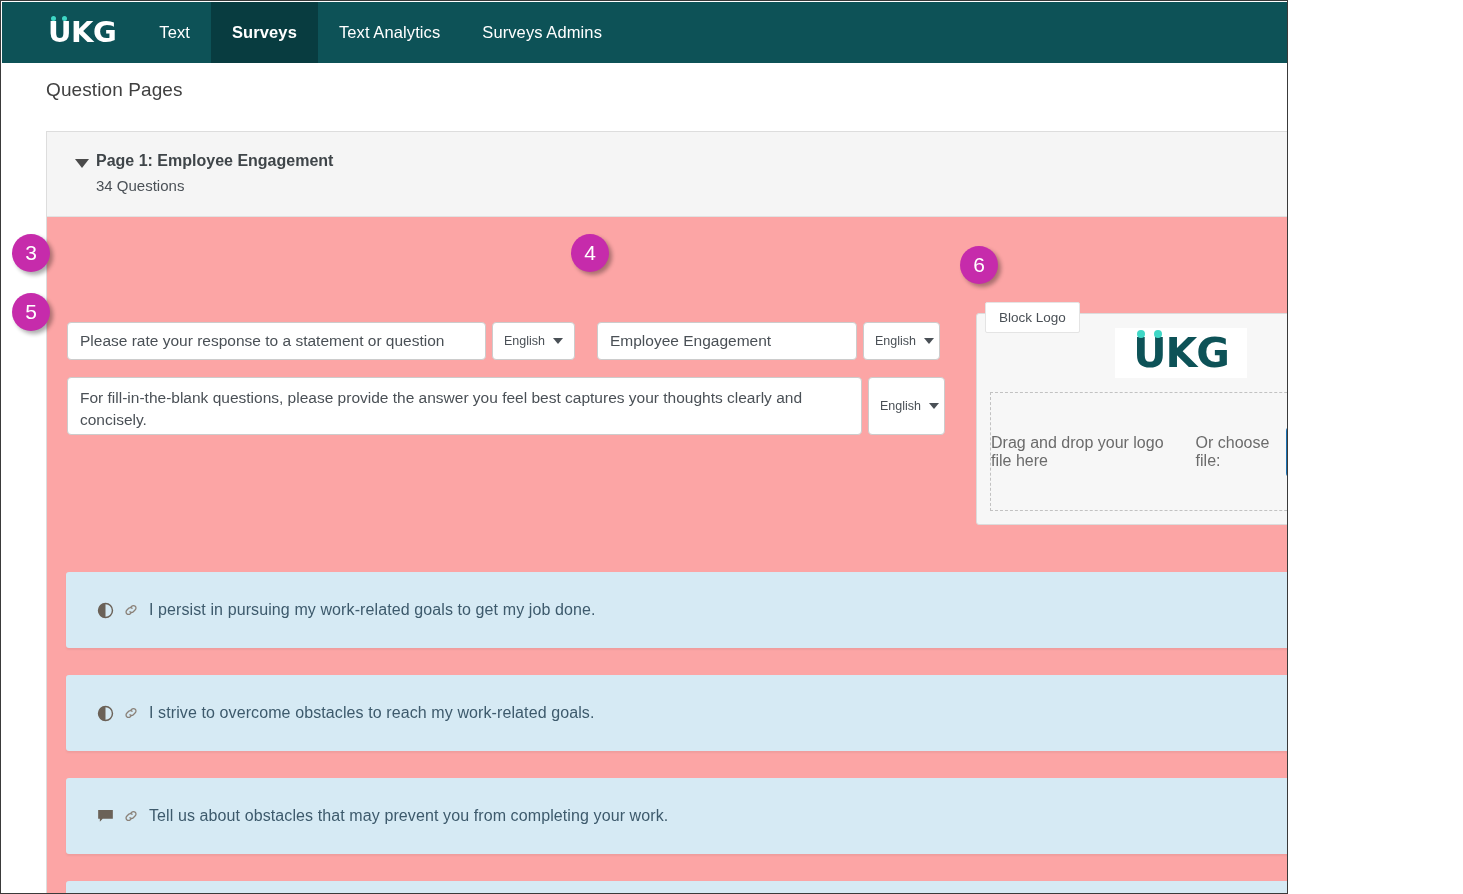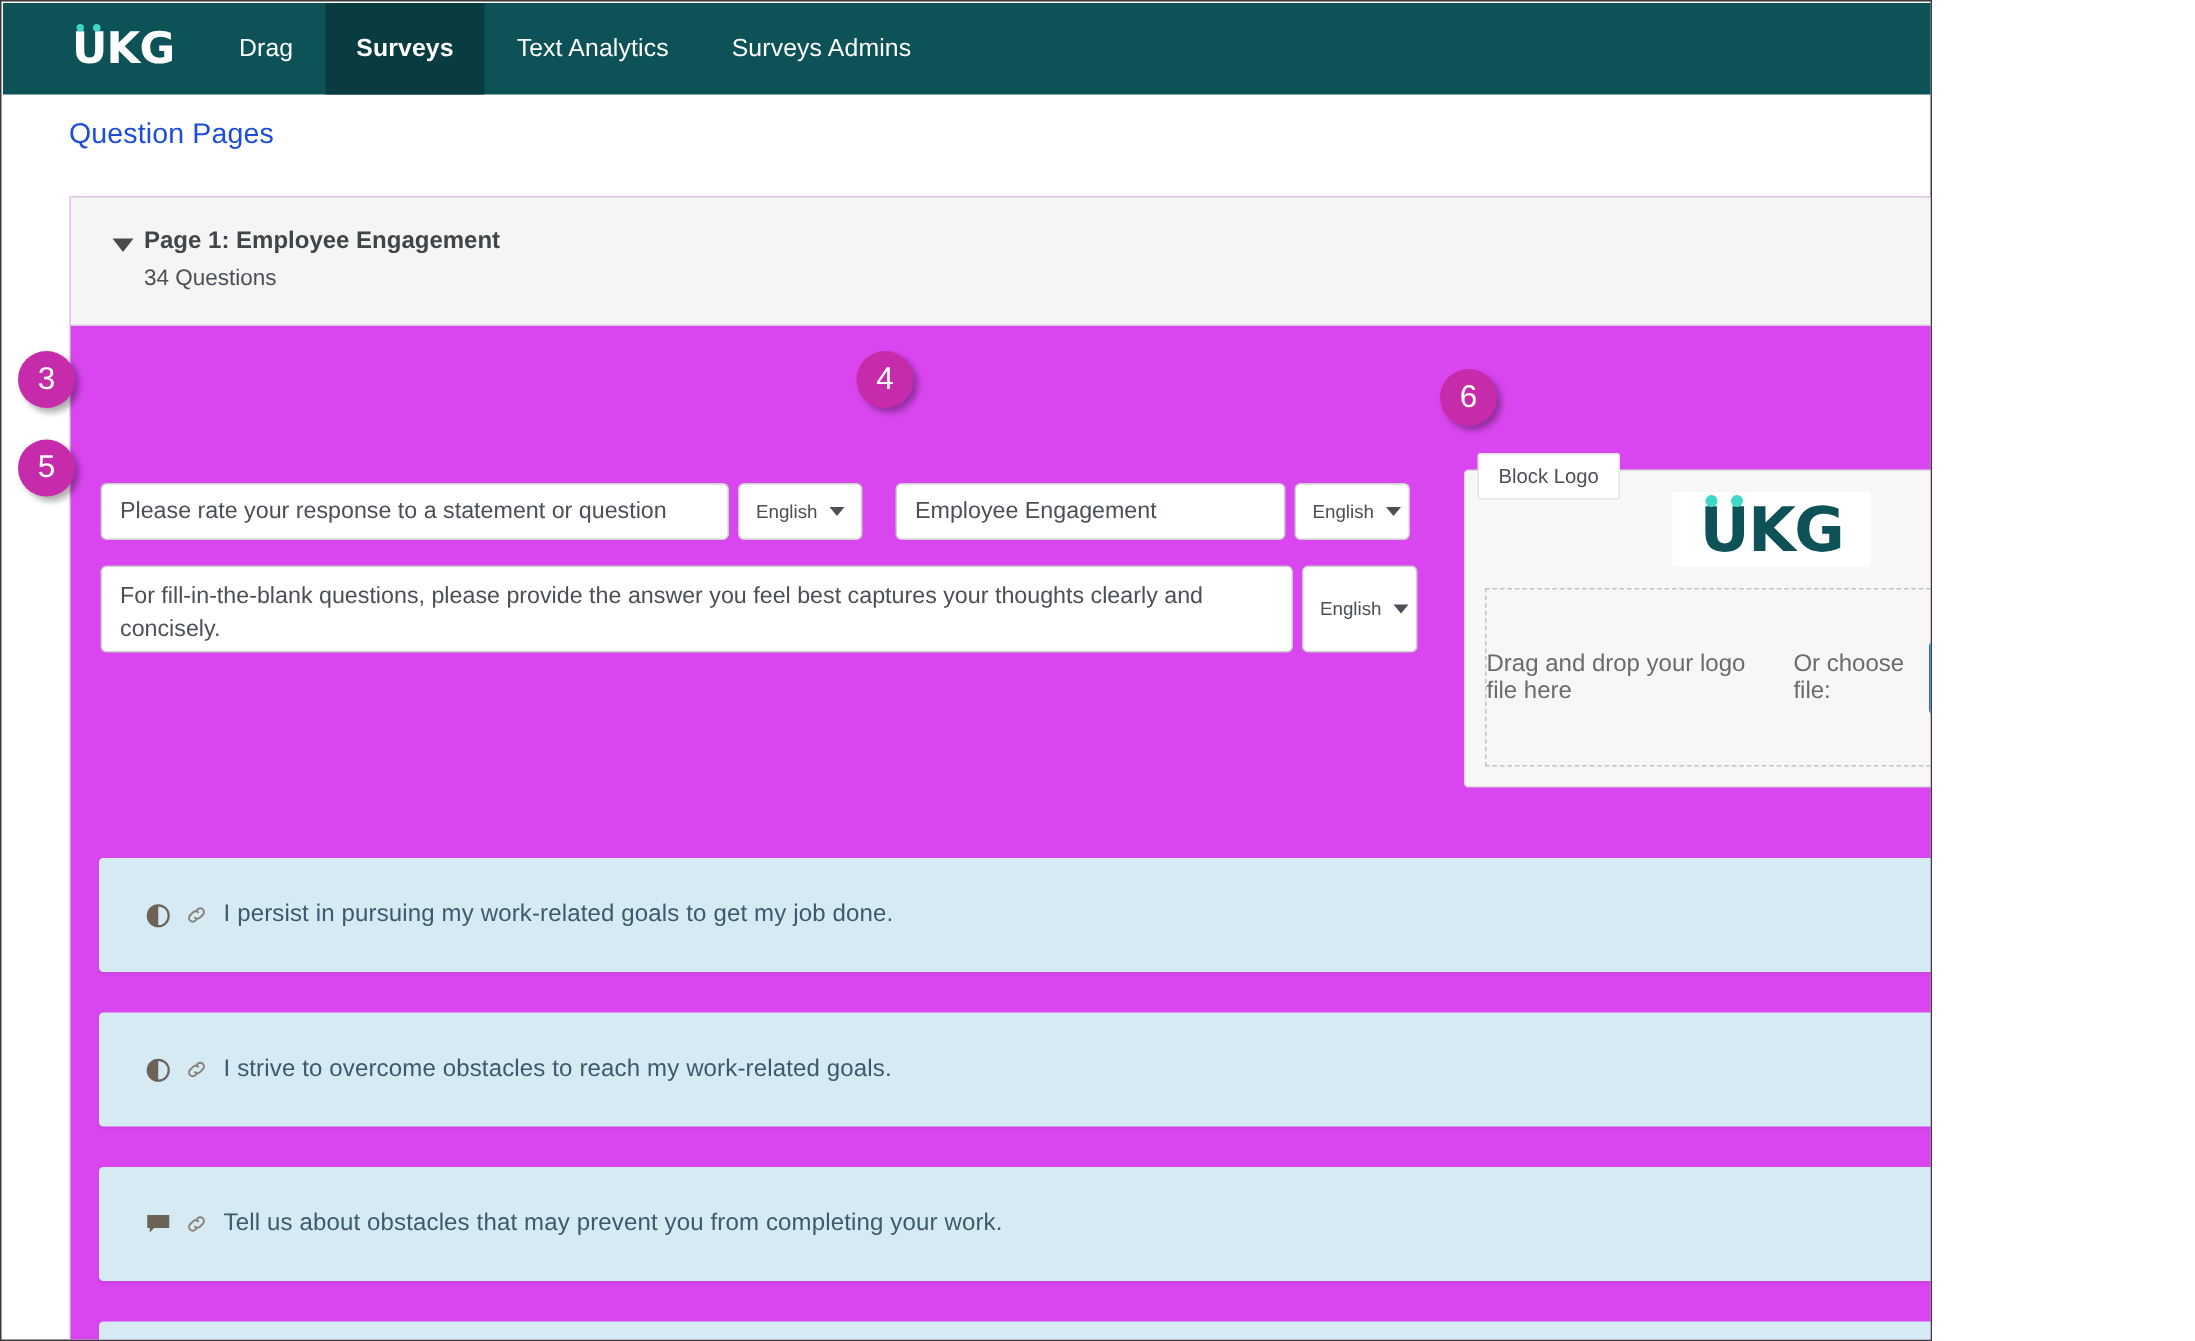--- a/index.html
+++ b/index.html
@@ -93,32 +93,32 @@
     border-right: 6px solid transparent;
     border-top: 7px solid #ffffff;
   }
 
   
   #page-title {
     position: absolute;
     left: 45px;
     top: 78px;
     font-size: 19px;
-    color: #1d4ed8;
+    color: #404040;
     letter-spacing: 0.1px;
   }
 
   
   #page-card {
     position: absolute;
     left: 45px;
     top: 130px;
     width: 1375px;
     height: 762px;
-    background: #d946ef;
+    background: #fca5a5;
     border: 1px solid #dddddd;
     border-bottom: none;
   }
   #page-card-header {
     height: 85px;
     background: #f5f5f5;
     border-bottom: 1px solid #e2e2e2;
     position: relative;
     padding: 19px 0 0 30px;
   }
@@ -363,21 +363,21 @@
 <body>
 
 <div id="screen">
 
   <div id="topnav">
     <div class="nav-logo">
       <span class="ukg-mark"><span class="u-wrap"><span class="dot l"></span><span class="dot r"></span><span>U</span></span><span>KG</span></span>
     </div>
 
     <div class="nav-item">
-        <span>Drag</span>
+        <span>Text</span>
       </div>
     <div class="nav-item active">
         <span>Surveys</span>
       </div>
     <div class="nav-item">
         <span>Text Analytics</span>
       </div>
     <div class="nav-item">
         <span>Surveys Admins</span>
       </div>

